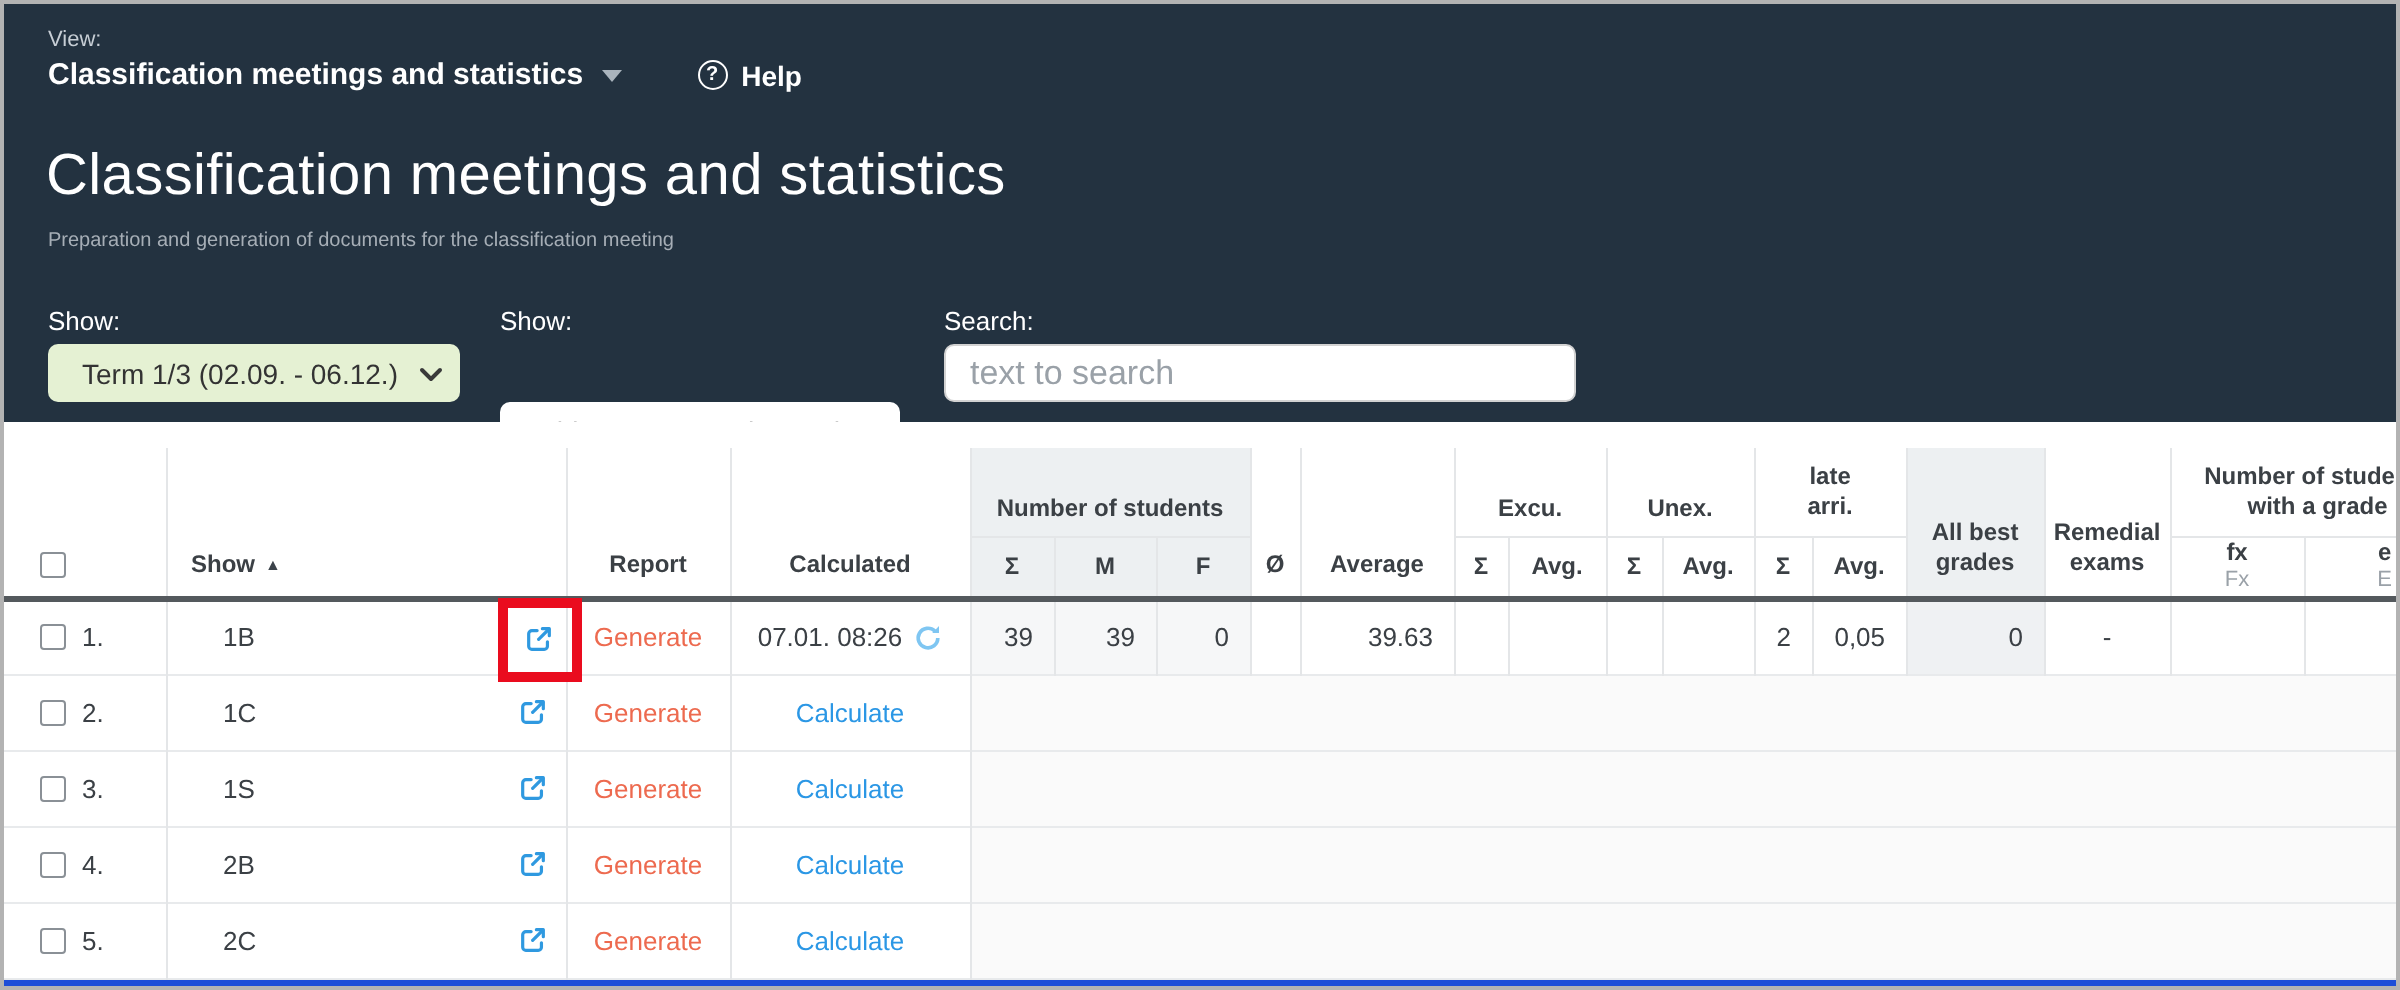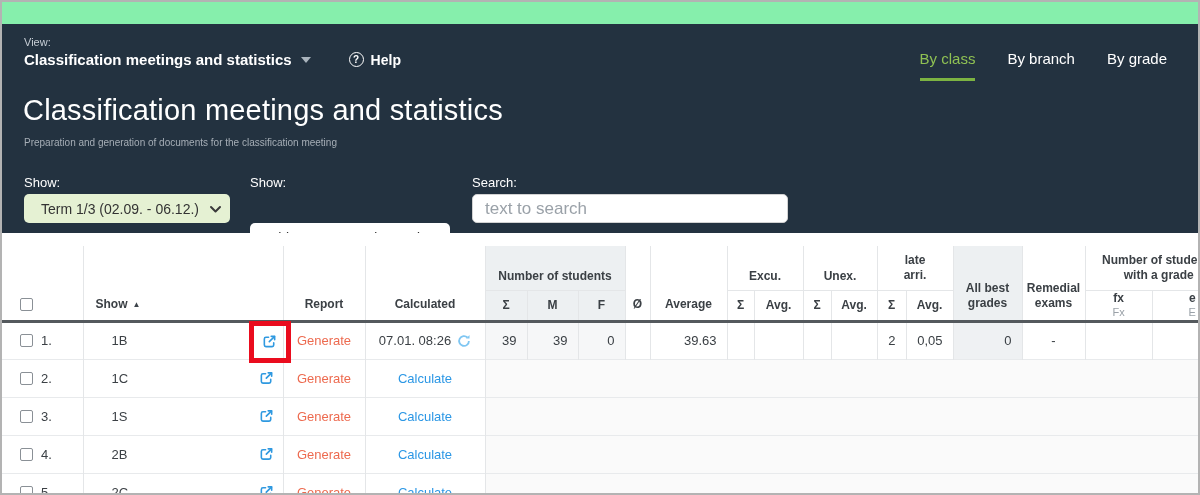--- a/index.html
+++ b/index.html
@@ -1,19 +1,19 @@
 <!DOCTYPE html>
 <html><head>
 <meta charset="utf-8">
 <style>
   * { margin:0; padding:0; box-sizing:border-box; }
   html,body { background:#d8d8d8; }
   body { font-family:"Liberation Sans","DejaVu Sans",sans-serif; }
   .window {
-    position:relative; width:1200px; height:495px; background:#86efac;
+    position:relative; width:1200px; height:495px; background:#1d4ed8;
     border:2px solid #b3b3b3; overflow:hidden;
   }
 
   
   .dark-header { position:relative; width:100%; height:209px; background:#233240; }
   .view-label { position:absolute; top:12px; left:22px; font-size:11px; color:#c7ced5; }
   .title-row { position:absolute; top:27px; left:22px; display:flex; align-items:center; }
   .view-title { font-size:15px; font-weight:bold; color:#fff; cursor:pointer; display:flex; align-items:center; }
   .caret-down { width:0; height:0; border-left:5px solid transparent; border-right:5px solid transparent;
     border-top:6px solid #aab4bd; margin-left:9px; }
@@ -24,21 +24,21 @@
   .tab { font-size:15px; color:#fff; padding-bottom:11px; cursor:pointer; }
   .tab.active { color:#8fc153; border-bottom:3px solid #7cb342; }
   .page-title { position:absolute; top:70px; left:21px; font-size:29px; font-weight:400; color:#fff; letter-spacing:.2px; }
   .page-subtitle { position:absolute; top:113px; left:22px; font-size:10px; color:#a6aeb6; }
 
   .filter-label { position:absolute; top:151px; font-size:13px; color:#fff; }
   .filter-control { position:absolute; top:170px; height:29px; border-radius:5px; background:#fff;
     font-size:14px; color:#333; display:flex; align-items:center; }
   .select { cursor:pointer; padding:0 26px 0 12px; position:relative; white-space:nowrap; overflow:hidden; }
   .select .chev { position:absolute; right:8px; top:9px; }
-  #term-select { left:22px; width:206px; background:#e5f1d3; justify-content:center;margin-top:22px; }
+  #term-select { left:22px; width:206px; background:#e5f1d3; justify-content:center; }
   #show-select { left:248px; width:200px; }
   #show-select .select-text { overflow:hidden; white-space:nowrap; display:block; width:158px; }
   #search-input { left:470px; width:316px; border:1px solid #d2d2d2; padding:0 12px; font-size:17px; color:#333; outline:none; }
   #search-input::placeholder { color:#9aa1a8; }
 
   
   .table-wrap { position:relative; width:100%; background:#fff; overflow:hidden; }
   table { border-collapse:collapse; table-layout:fixed; width:1230px; margin-top:13px; }
   th, td { font-size:13px; color:#3b4045; vertical-align:middle; }
   thead th { font-size:12px; font-weight:bold; }
@@ -85,25 +85,20 @@
       <div class="view-title">
         <span>Classification meetings and statistics</span>
         <span class="caret-down"></span>
       </div>
       <div class="help">
         <span class="help-circle">?</span>
         <span>Help</span>
       </div>
     </div>
 
-    <div class="tabs">
-      <span class="tab active">By class</span>
-      <span class="tab">By branch</span>
-      <span class="tab">By grade</span>
-    </div>
 
     <h1 class="page-title">Classification meetings and statistics</h1>
     <div class="page-subtitle">Preparation and generation of documents for the classification meeting</div>
 
     <span class="filter-label" style="left:22px">Show:</span>
     <span class="filter-label" style="left:248px">Show:</span>
     <span class="filter-label" style="left:470px">Search:</span>
 
     <div class="filter-control select" id="term-select">
       <span class="select-text">Term 1/3 (02.09. - 06.12.)</span>

